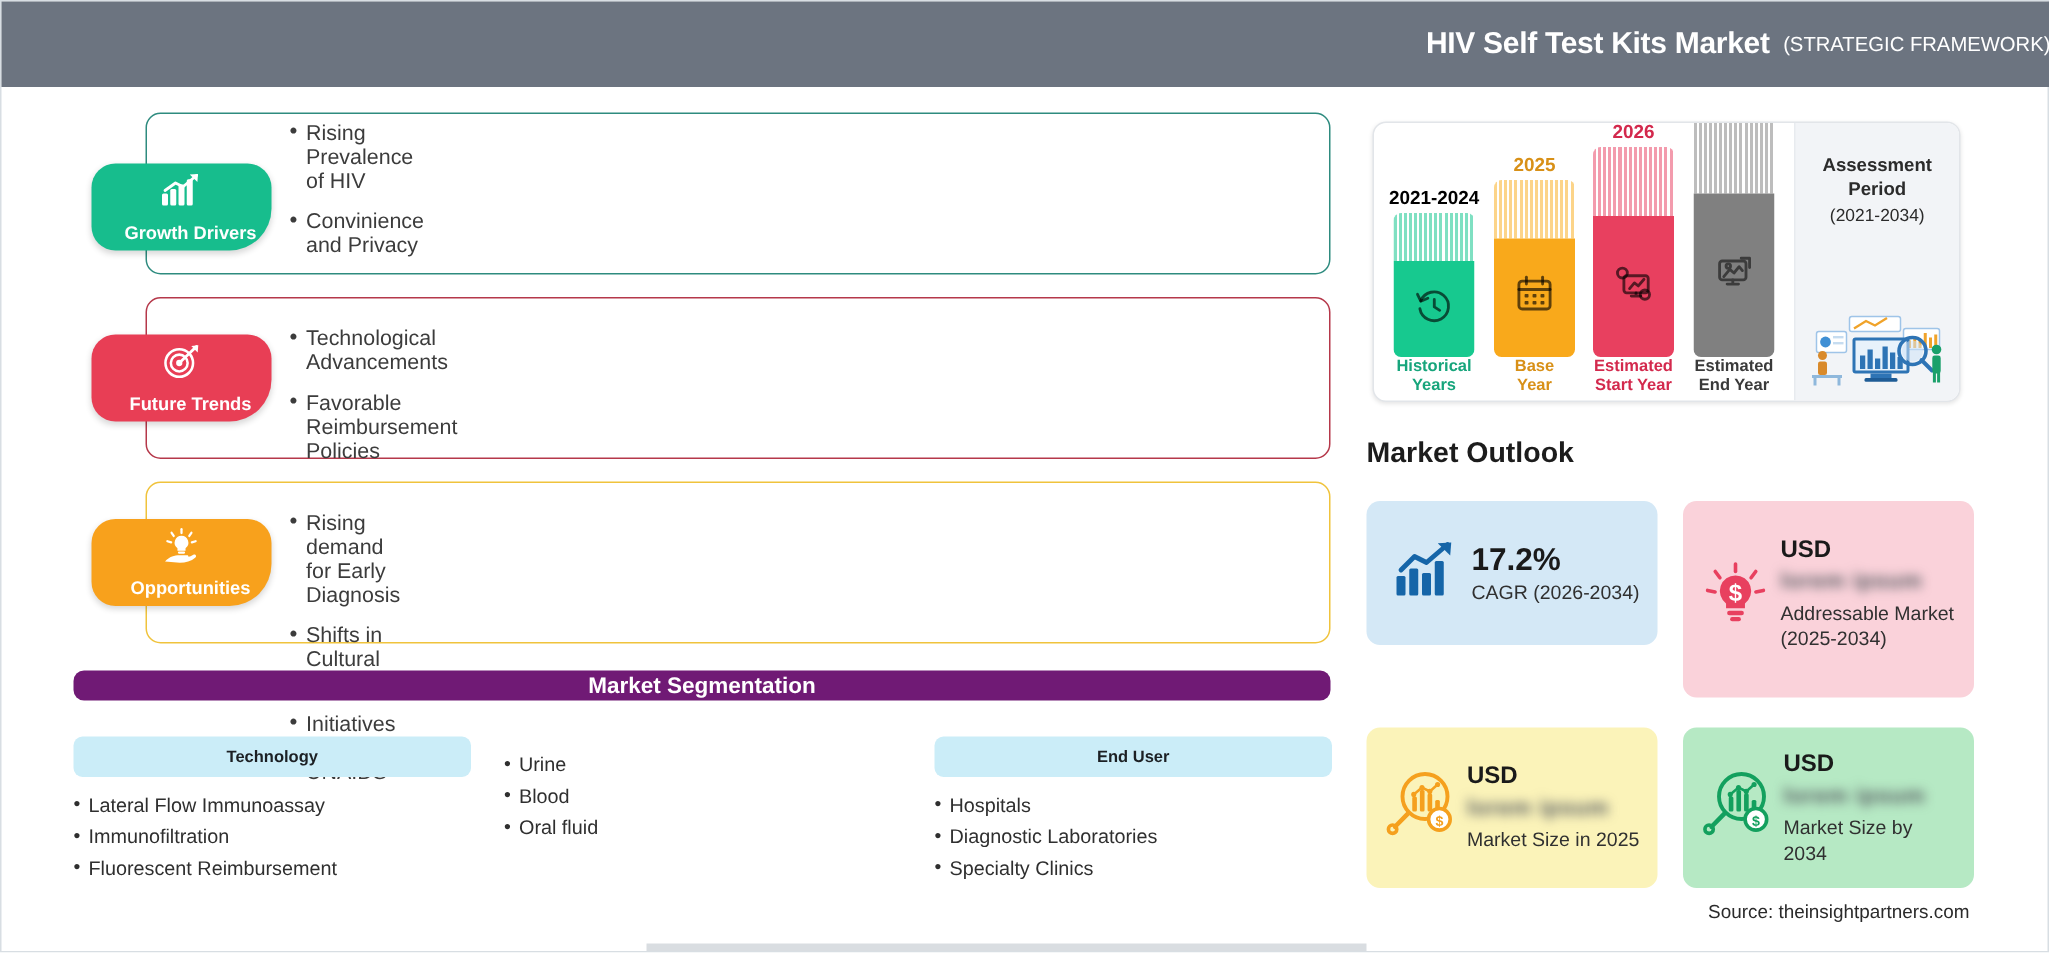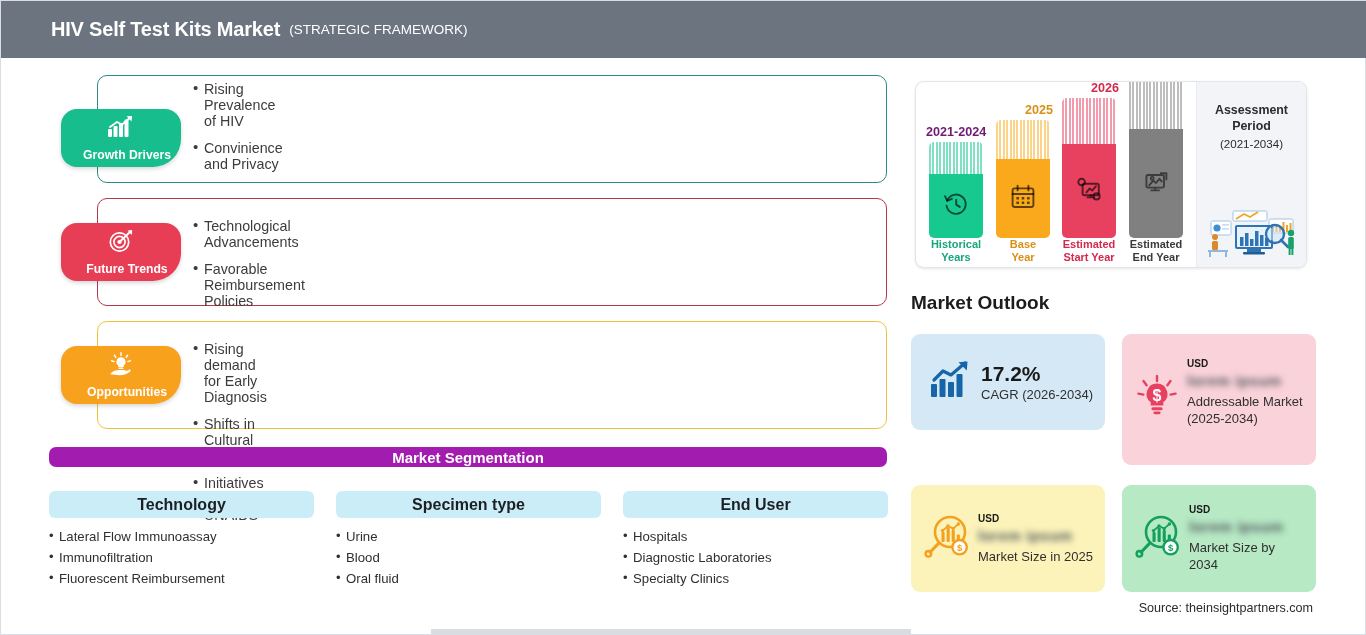--- a/index.html
+++ b/index.html
@@ -14,21 +14,21 @@
     width: 1366px; height: 635px;
     background: #ffffff;
     border: 1px solid #d8dee3;
   }
 
   
   .header {
     position: absolute; left: 0; top: 0;
     width: 1366px; height: 57px;
     background: #6c7480;
-    display: flex; align-items: center;
+    display: flex; align-items: center; justify-content: flex-end;
   }
   .header-title {
     margin-left: 50px;
     color: #ffffff;
     font-size: 20px; font-weight: bold;
     letter-spacing: -0.2px;
   }
   .header-sub {
     margin-left: 9px;
     color: #ffffff;
@@ -101,29 +101,29 @@
   }
   .strat-list li:before {
     content: "•"; position: absolute; left: 0; top: -1px;
     color: #3c3c3c; font-size: 15px;
   }
 
   
   .seg-title {
     position: absolute; left: 48px; top: 446px;
     width: 838px; height: 20px;
-    background: #a21caf; border-radius: 7px;
+    background: #701a75; border-radius: 7px;
     color: #ffffff; font-size: 15px; font-weight: bold;
     display: flex; align-items: center; justify-content: center;
   }
   .seg-col { position: absolute; top: 490px; }
   .seg-pill {
     height: 27px; border-radius: 6px;
     background: #cbedf8; color: #1c2024;
-    font-size: 16px; font-weight: bold;
+    font-size: 11px; font-weight: bold;
     display: flex; align-items: center; justify-content: center;
   }
   .seg-items { list-style: none; margin-top: 11px; }
   .seg-items li {
     font-size: 13.2px; color: #2f2f2f;
     margin-bottom: 6px; position: relative; padding-left: 10px;
     line-height: 15px;
   }
   .seg-items li:before {
     content: "•"; position: absolute; left: 0; top: -1px; font-size: 13px;
@@ -134,21 +134,21 @@
     position: absolute; left: 914px; top: 80px;
     width: 392px; height: 187px;
     background: #ffffff;
     border: 1px solid #e2e5e9; border-radius: 9px;
     box-shadow: 0 1px 3px rgba(0,0,0,0.10);
     overflow: hidden;
   }
   .assess-bars { position: absolute; left: 0; top: 0; width: 282px; height: 187px; }
   .abar-wrap { position: absolute; bottom: 6px; width: 60px; }
   .abar-year {
-    position: absolute; width: 100%; text-align: right;
+    position: absolute; width: 100%; text-align: center;
     font-size: 12.6px; font-weight: bold; white-space: nowrap;
   }
   .abar {
     position: absolute; left: 50%; transform: translateX(-50%);
     width: 54px; border-radius: 5px; overflow: hidden;
   }
   .abar-stripe { width: 100%; }
   .abar-solid {
     width: 100%; position: relative;
     display: flex; align-items: center; justify-content: center;
@@ -181,21 +181,21 @@
   }
   .ocard {
     position: absolute; border-radius: 9px;
     padding: 12px 12px 12px 12px;
   }
   .ocard-big {
     font-size: 21px; font-weight: bold; color: #1a1a1a;
     line-height: 24px;
   }
   .ocard-sub { font-size: 13px; color: #303030; line-height: 17px; }
-  .ocard-usd { font-size: 10px; font-weight: bold; color: #1a1a1a; }
+  .ocard-usd { font-size: 16px; font-weight: bold; color: #1a1a1a; }
   .blur-text {
     font-size: 15px; font-weight: bold; color: #555a60;
     filter: blur(3.4px); letter-spacing: 0.5px;
     margin: 3px 0 4px 0; user-select: none;
   }
   .source {
     position: absolute; right: 52px; top: 600px;
     font-size: 12.6px; color: #2b2b2b;
   }
   .scrollbar {
@@ -281,41 +281,40 @@
   <div id="segmentation-root">
       <div class="seg-col" style="left: 48px; width: 265px;">
         <div class="seg-pill">Technology</div>
         <ul class="seg-items">
           <li>Lateral Flow Immunoassay</li>
           <li>Immunofiltration</li>
           <li>Fluorescent Reimbursement</li>
         </ul>
       </div>
       <div class="seg-col" style="left: 335px; width: 265px;">
-        <div class="seg-pill">Specimen type</div>
         <ul class="seg-items">
           <li>Urine</li>
           <li>Blood</li>
           <li>Oral fluid</li>
         </ul>
       </div>
       <div class="seg-col" style="left: 622px; width: 265px;">
         <div class="seg-pill">End User</div>
         <ul class="seg-items">
           <li>Hospitals</li>
           <li>Diagnostic Laboratories</li>
           <li>Specialty Clinics</li>
         </ul>
       </div>
     </div>
 
   <div class="assess-panel">
     <div class="assess-bars" id="assess-bars">
         <div class="abar-wrap" style="left: 10px; height: 138px;">
-          <div class="abar-year" style="top: 0px; color: #701a75;">2021-2024</div>
+          <div class="abar-year" style="top: 0px; color: #000000;">2021-2024</div>
           <div class="abar" style="top: 17px; height: 96px;">
             <div class="abar-stripe" style="height: 32px; background: repeating-linear-gradient(90deg, rgb(127, 224, 194) 0px, rgb(127, 224, 194) 2px, rgb(255, 255, 255) 2px, rgb(255, 255, 255) 3.4px);"></div>
             <div class="abar-solid" style="height: 64px; background: rgb(23, 201, 143);">
               <span><svg viewBox="0 0 26 26" width="26" height="26">
       <path d="M4.2 9.5 A9.6 9.6 0 1 1 3.6 14.8" style="fill:none;stroke:rgba(0,0,0,0.62);stroke-width:1.9;stroke-linecap:round;stroke-linejoin:round"></path>
       <path d="M2 5.2 L4.2 9.8 L8.9 7.8" style="fill:none;stroke:rgba(0,0,0,0.62);stroke-width:1.9;stroke-linecap:round;stroke-linejoin:round"></path>
       <path d="M13.2 8.6 V13.6 L16.8 15.9" style="fill:none;stroke:rgba(0,0,0,0.62);stroke-width:1.9;stroke-linecap:round;stroke-linejoin:round"></path>
                 </svg></span>
             </div>
           </div>

